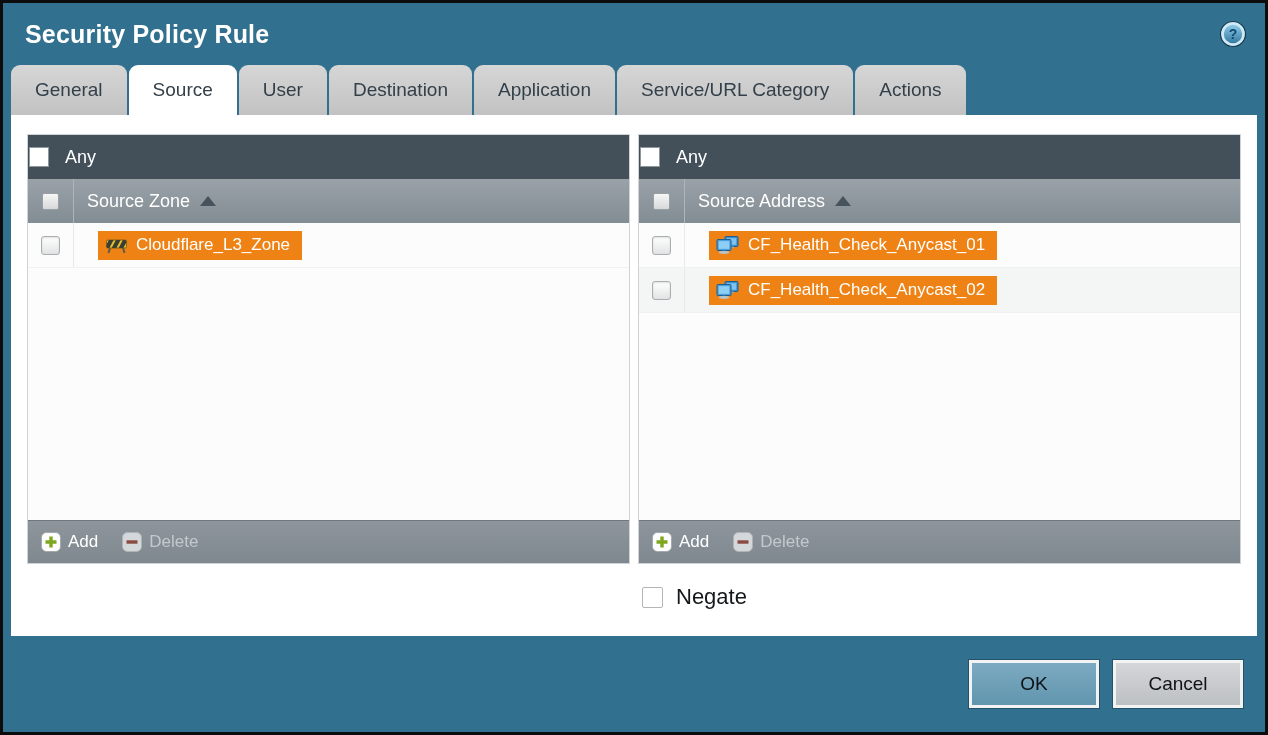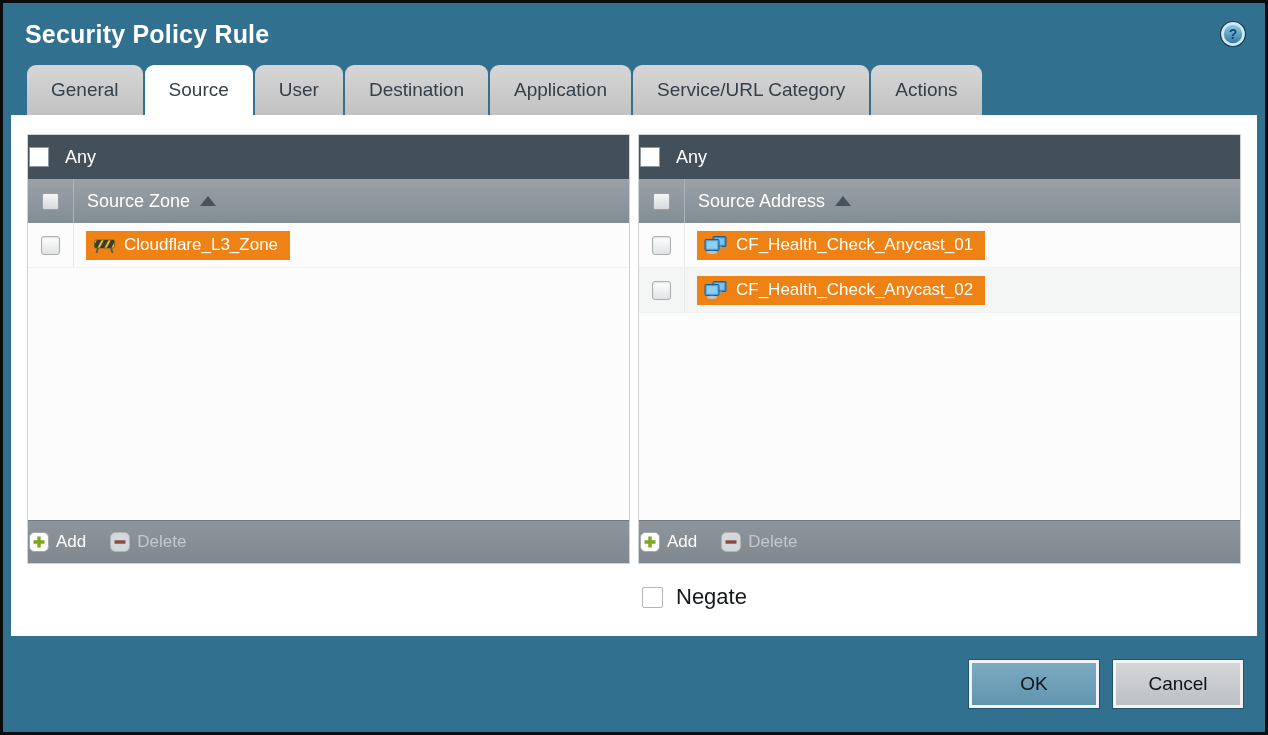--- a/index.html
+++ b/index.html
@@ -11,21 +11,21 @@
     background:#31708f; border:3px solid #0c0c0c;
     display:flex; flex-direction:column; overflow:hidden;
   }
 
   
   .titlebar{ height:62px; display:flex; align-items:center; padding:0 18px 0 22px; flex:0 0 auto; }
   .title{ color:#fff; font-size:25px; letter-spacing:.2px;font-weight:bold; }
   .help{ margin-left:auto; width:28px; height:28px; cursor:pointer; }
 
   
-  .tabs{ display:flex; gap:2px; padding-left:24px; height:50px; flex:0 0 auto; }
+  .tabs{ display:flex; gap:2px; padding-left:8px; height:50px; flex:0 0 auto; }
   .tab{
     height:50px; line-height:50px; padding:0 24px; font-size:19px; color:#333f49;
     background:linear-gradient(#d6d6d6,#c2c2c2); border-radius:9px 9px 0 0;
     cursor:pointer; white-space:nowrap;
   }
   .tab.active{ background:#fff; }
 
   
   .content{ margin:0 8px; background:#fff; height:521px; flex:0 0 auto; padding:19px 16px 0; }
   .panels{ display:flex; gap:8px; height:430px; }
@@ -39,30 +39,30 @@
   .cb-cell{ width:46px; height:100%; display:flex; align-items:center; justify-content:center; flex:0 0 auto; }
   .col-header .cb-cell{ border-right:1px solid #aeb5ba; }
   .hdr-cb{ width:17px; height:17px; border:1px solid #99a0a5; border-radius:2px;
            background:linear-gradient(#f6f6f6,#d7d9da); cursor:pointer; }
   .col-label{ color:#fff; font-size:18px; margin-left:13px; }
   .sort-asc{ width:0; height:0; margin-left:10px;
              border-left:8px solid transparent; border-right:8px solid transparent;
              border-bottom:10px solid #46525c; }
 
   .panel-body{ flex:1 1 auto; background:#fcfcfc; overflow:hidden; }
-  .row{ height:45px; display:flex; align-items:center; border-bottom:1px solid #f0f1f1; cursor:pointer; }
+  .row{ height:45px; display:flex; align-items:center; border-bottom:1px solid #f0f1f1; cursor:pointer;gap:12px; }
   .row:nth-child(even){ background:#f4f5f5; }
   .row .cb-cell{ border-right:1px solid #e8eaea; }
   .row-cb{ width:19px; height:19px; border:1px solid #a9aeb1; border-radius:3px;
            background:linear-gradient(#ffffff,#e2e3e4); box-shadow:inset 0 1px 2px rgba(0,0,0,.12); cursor:pointer; }
   .chip{ margin-left:12px; display:inline-flex; align-items:center; gap:8px;
          background:#ef8214; color:#fff; height:29px; padding:0 12px 0 7px; font-size:17px; cursor:pointer; }
 
   .panel-footer{ height:43px; background:linear-gradient(#8e969c,#7f888f); display:flex; align-items:center;
-                 padding:0 1px; gap:24px; flex:0 0 auto; border-top:1px solid #6f787f; }
+                 padding:0 13px; gap:24px; flex:0 0 auto; border-top:1px solid #6f787f; }
   .action{ display:inline-flex; align-items:center; gap:7px; cursor:pointer; }
   .action-label{ font-size:17px; color:#fff; }
   .action.disabled{ cursor:default; }
   .action.disabled .action-label{ color:#c3c9cc; }
 
   
   .negate-row{ display:flex; align-items:center; margin-top:20px; }
   .negate-spacer{ width:calc(50% + 8px); flex:0 0 auto; }
   .negate-cb{ width:21px; height:21px; background:#fff; border:1px solid #b2b6b8; border-radius:2px; cursor:pointer; }
   .negate-label{ font-size:22px; color:#15181a; margin-left:13px; }

